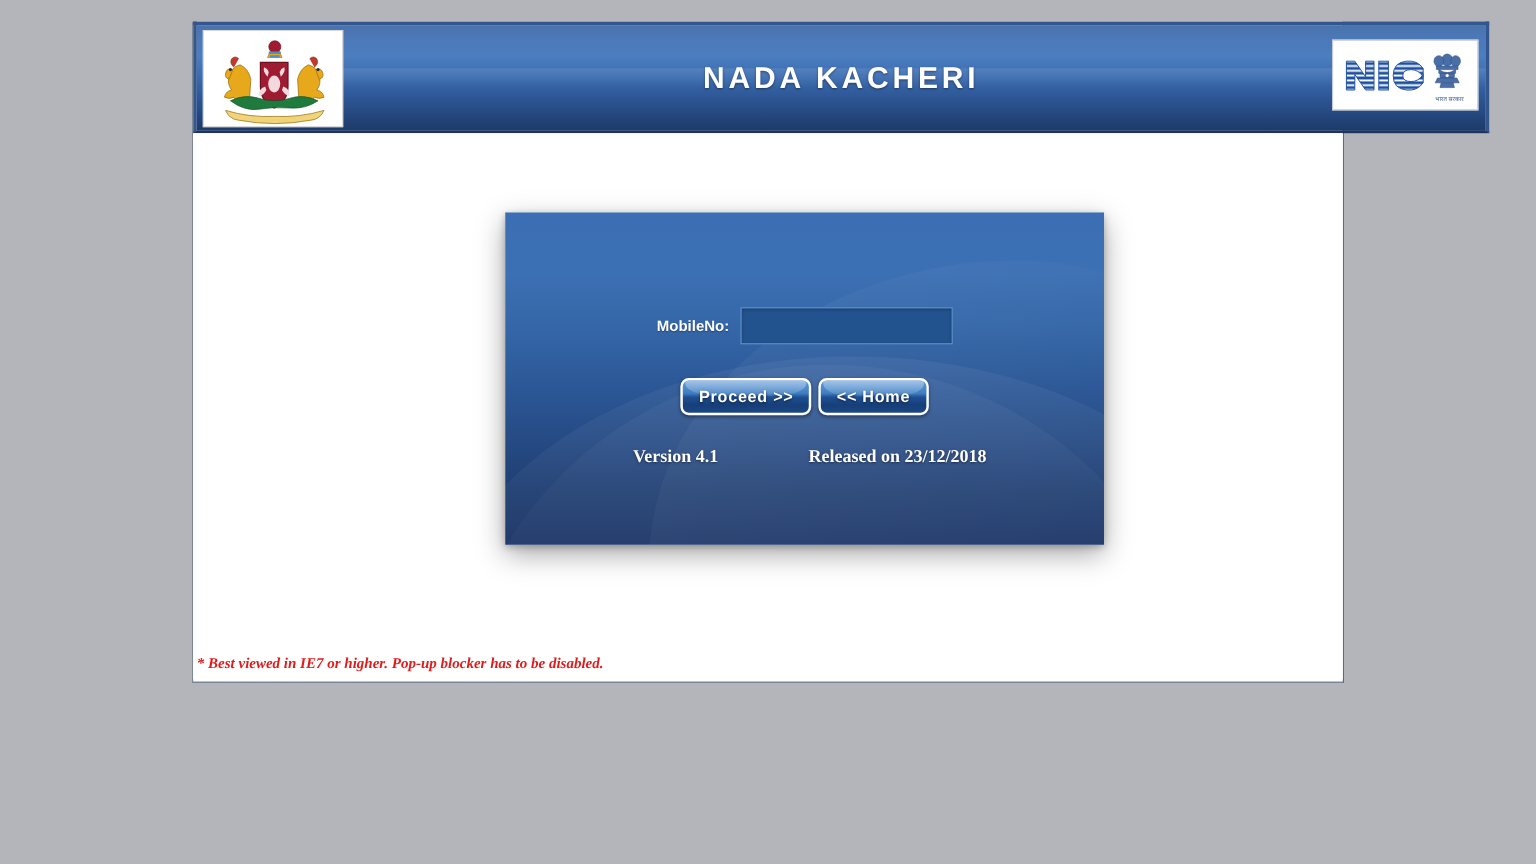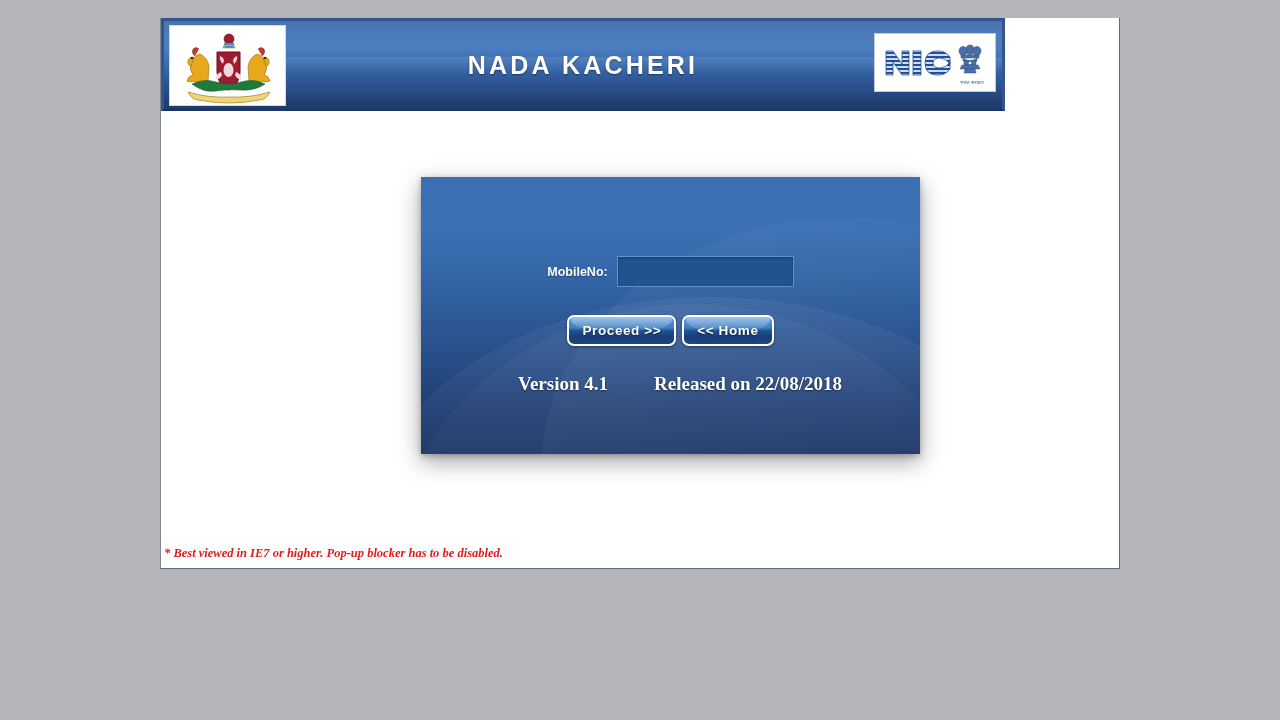--- a/index.html
+++ b/index.html
@@ -24,21 +24,21 @@
     background: #ffffff;
     border: 1px solid #5d6b7e;
     border-top: none;
     border-left: 1px solid #7e8794;
   }
 
   
   .header-band {
     position: relative;
     height: 93px;
-    width: 844px;
+    width: 1080px;
     background:
       linear-gradient(to bottom,
         #2f5ea1 0%,
         #3a6cb2 14%,
         #4277bd 30%,
         #3b6cb0 48%,
         #2e5796 68%,
         #24467c 86%,
         #1d3a68 100%);
     border: 3px solid #33568f;
@@ -238,21 +238,21 @@
   
   .version-row {
     position: absolute;
     left: 0; right: 0;
     top: 196px;
     display: flex;
     justify-content: center;
     align-items: flex-start;
     color: #ffffff;
     font-family: "Liberation Serif", serif;
-    font-size: 19px;
+    font-size: 15px;
     font-weight: bold;
     text-shadow: 0 1px 2px rgba(0,0,0,0.5);
   }
   .version-row .v-num { width: 155px; text-align: center; }
   .version-row .v-rel { width: 215px; text-align: center; }
 
   
   .footer-note {
     position: absolute;
     left: 3px;
@@ -374,20 +374,20 @@
         <button class="glossy-btn">
           <span>Proceed &gt;&gt;</span>
         </button>
         <button class="glossy-btn">
           <span>&lt;&lt; Home</span>
         </button>
       </div>
 
       <div class="version-row">
         <div class="v-num">Version 4.1</div>
-        <div class="v-rel">Released on 22/08/2018</div>
+        <div class="v-rel">Released on 23/12/2018</div>
       </div>
     </div>
 
     <div class="footer-note">* Best viewed in IE7 or higher. Pop-up blocker has to be disabled.</div>
   </div>
 
 </div>
 
 </body></html>

